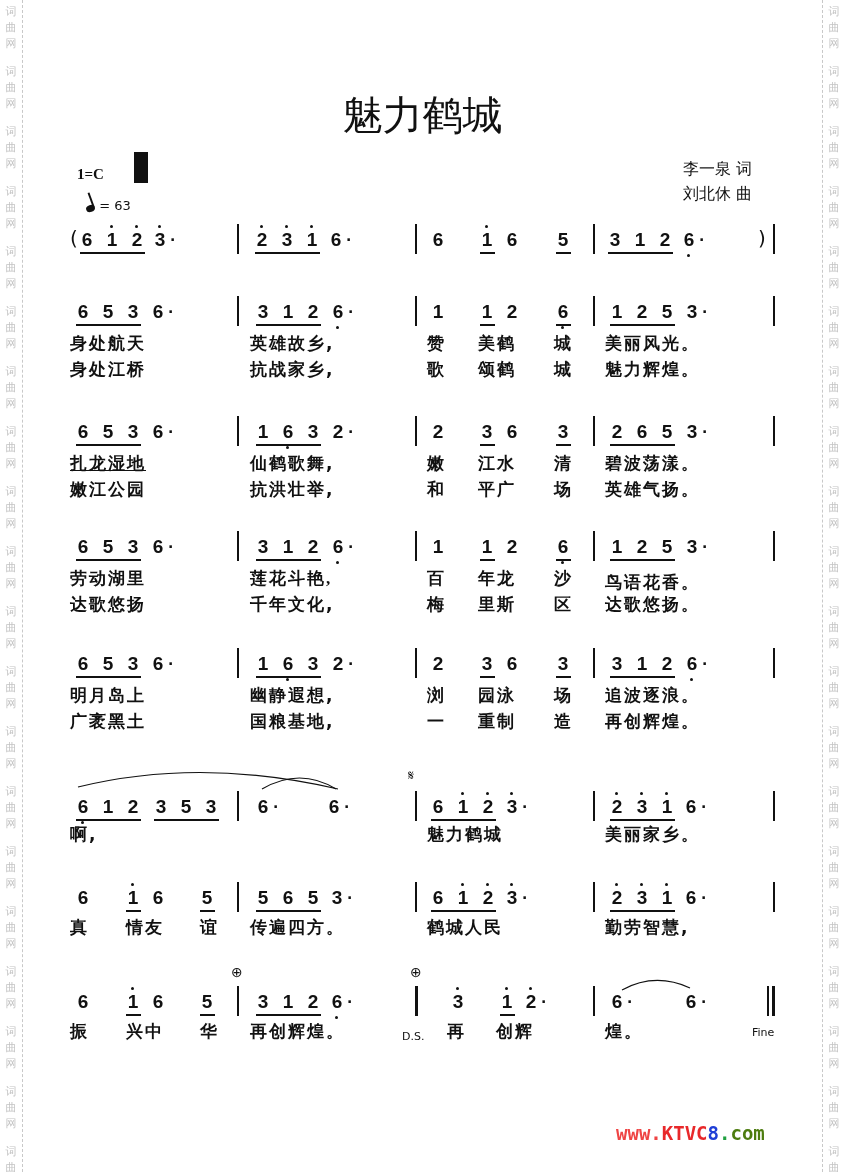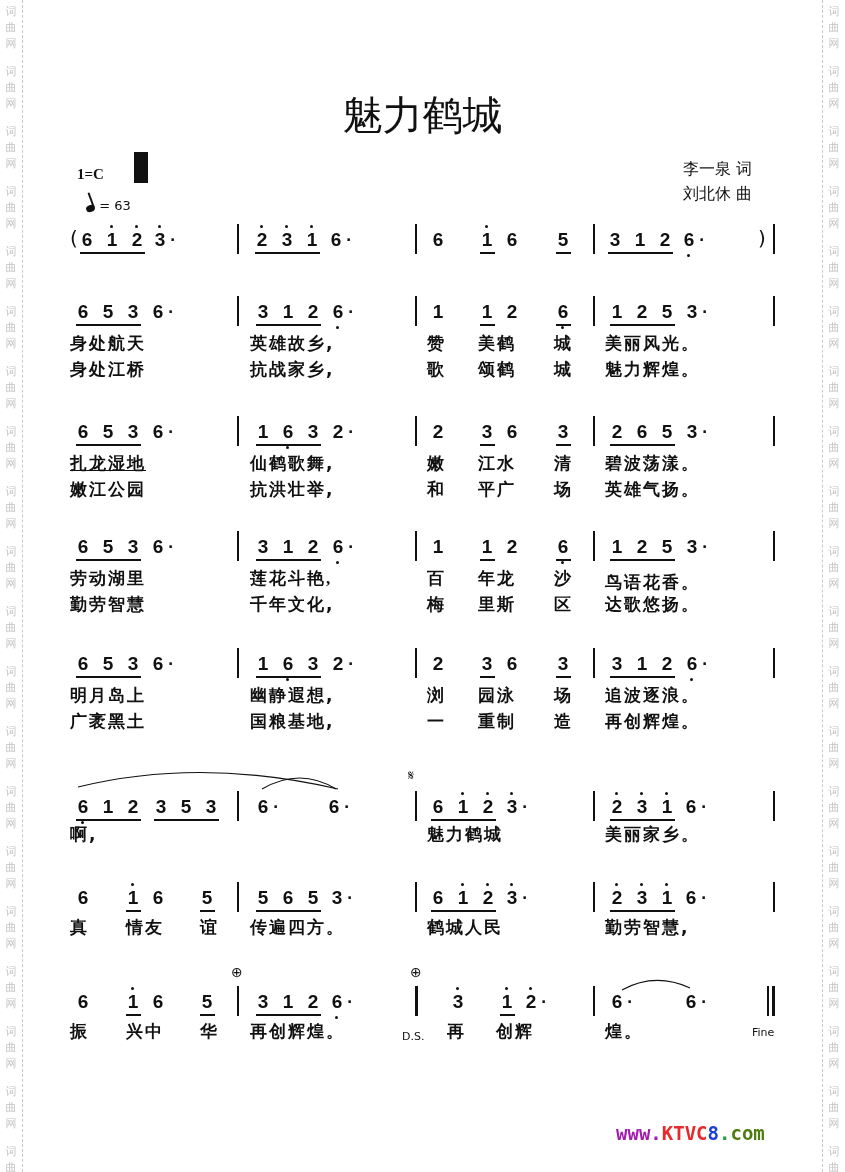--- a/index.html
+++ b/index.html
@@ -320,21 +320,21 @@
       <div class="n" style="left: 685px;">3</div>
       <div class="aug" style="left: 702px;">·</div>
       <div class="ul" style="left: 610px; width: 65px;"></div>
       <div class="bar" style="left: 773px;"></div>
       <div class="ly" style="left: 70px; top: 32px;">劳动湖里</div>
       <div class="ly" style="left: 250px; top: 32px; font-family: Liberation Serif, serif;">莲花斗艳,</div>
       <div class="ly" style="left: 427px; top: 32px;">百</div>
       <div class="ly" style="left: 478px; top: 32px;">年龙</div>
       <div class="ly" style="left: 554px; top: 32px;">沙</div>
       <div class="ly" style="left: 605px; top: 36px;">鸟语花香。</div>
-      <div class="ly" style="left: 70px; top: 58px;">勤劳智慧</div>
+      <div class="ly" style="left: 70px; top: 58px;">达歌悠扬</div>
       <div class="ly" style="left: 250px; top: 58px;">千年文化,</div>
       <div class="ly" style="left: 427px; top: 58px;">梅</div>
       <div class="ly" style="left: 478px; top: 58px;">里斯</div>
       <div class="ly" style="left: 554px; top: 58px;">区</div>
       <div class="ly" style="left: 605px; top: 58px;">达歌悠扬。</div>
     </div>
     <div class="row" style="top: 652px;">
       <div class="n" style="left: 76px;">6</div>
       <div class="n" style="left: 101px;">5</div>
       <div class="n" style="left: 126px;">3</div>
@@ -488,14 +488,14 @@
       <div class="ly" style="left: 250px; top: 30px;">再创辉煌。</div>
       <div class="ly" style="left: 447px; top: 30px;">再</div>
       <div class="ly" style="left: 496px; top: 30px;">创辉</div>
       <div class="ly" style="left: 605px; top: 30px;">煌。</div>
       <div class="small" style="left: 402px; top: 40px;">D.S.</div>
       <div class="small" style="left: 752px; top: 36px;">Fine</div>
     </div>
   </div>
 
 <div class="logo">
-  <span style="color:#a21caf">www.</span><span style="color:#e8282a">KTV</span><span style="color:#e8282a">C</span><span style="color:#1f3fd6">8</span><span style="color:#20a040">.</span><span style="color:#4d7c0f">com</span>
+  <span style="color:#ef4444">www.</span><span style="color:#e8282a">KTV</span><span style="color:#e8282a">C</span><span style="color:#1f3fd6">8</span><span style="color:#20a040">.</span><span style="color:#4d7c0f">com</span>
 </div>
 
 </body></html>

